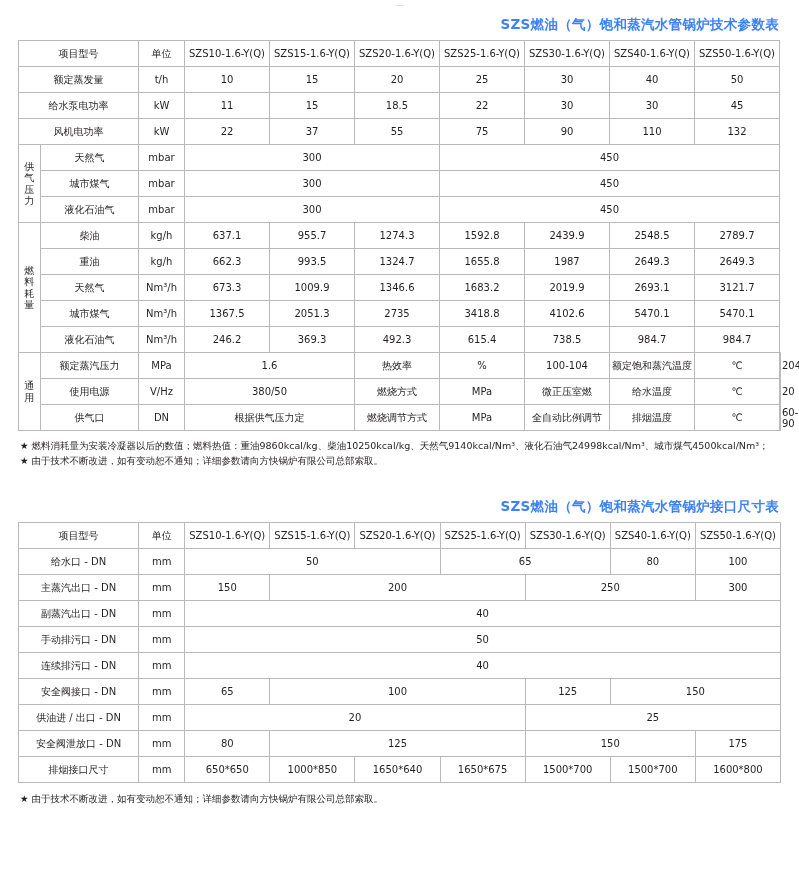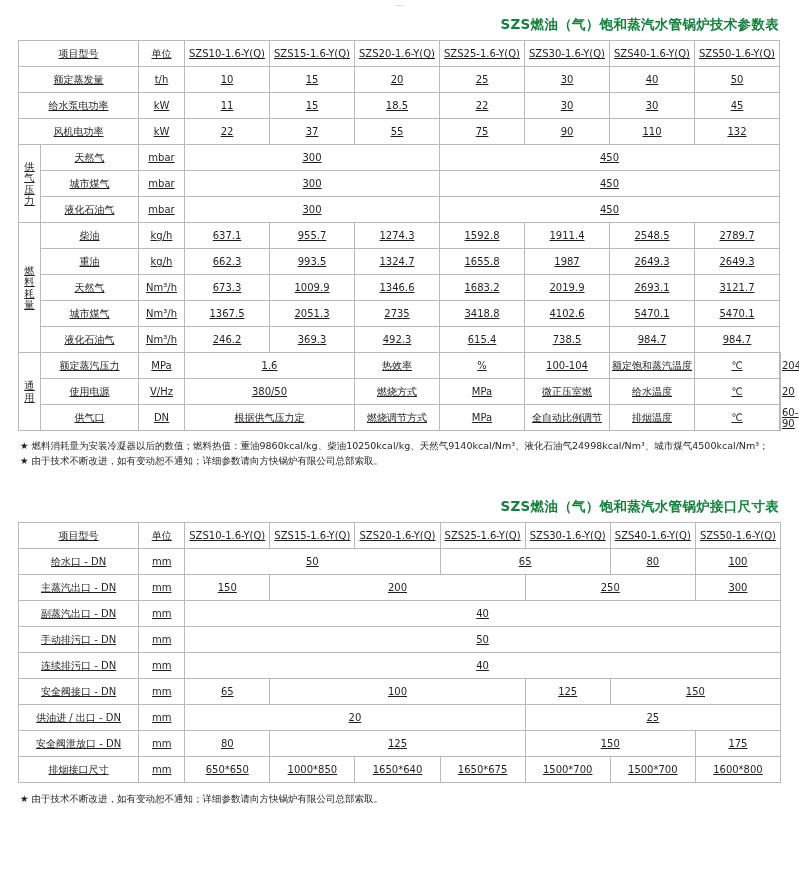--- a/index.html
+++ b/index.html
@@ -16,31 +16,30 @@
   }
   .tiny-dash {
     text-align: center;
     color: #cfcfcf;
     font-size: 9px;
     line-height: 10px;
     height: 10px;
   }
   .title {
     text-align: right;
-    color: #15803d;
+    color: #3b82f6;
     font-weight: bold;
     font-size: 13.5px;
     letter-spacing: 0.3px;
     margin: 6px 2px 6px 0;
   }
   table.grid {
     border-collapse: collapse;
     width: 763px;
     table-layout: fixed;
-    text-decoration: underline;
   }
   table.grid td, table.grid th {
     border: 1px solid #b9b9b9;
     font-size: 10px;
     text-align: center;
     vertical-align: middle;
     padding: 0 2px;
     height: 26px;
     font-weight: normal;
     color: #231f20;
@@ -185,21 +184,21 @@
             <span>料</span>
             <span>耗</span>
             <span>量</span>
           </td>
           <td class="lbl">柴油</td>
           <td class="lbl-unit">kg/h</td>
           <td>637.1</td>
           <td>955.7</td>
           <td>1274.3</td>
           <td>1592.8</td>
-          <td>1911.4</td>
+          <td>2439.9</td>
           <td>2548.5</td>
           <td>2789.7</td>
         </tr>
         <tr>
           <td class="lbl">重油</td>
           <td class="lbl-unit">kg/h</td>
           <td>662.3</td>
           <td>993.5</td>
           <td>1324.7</td>
           <td>1655.8</td>

